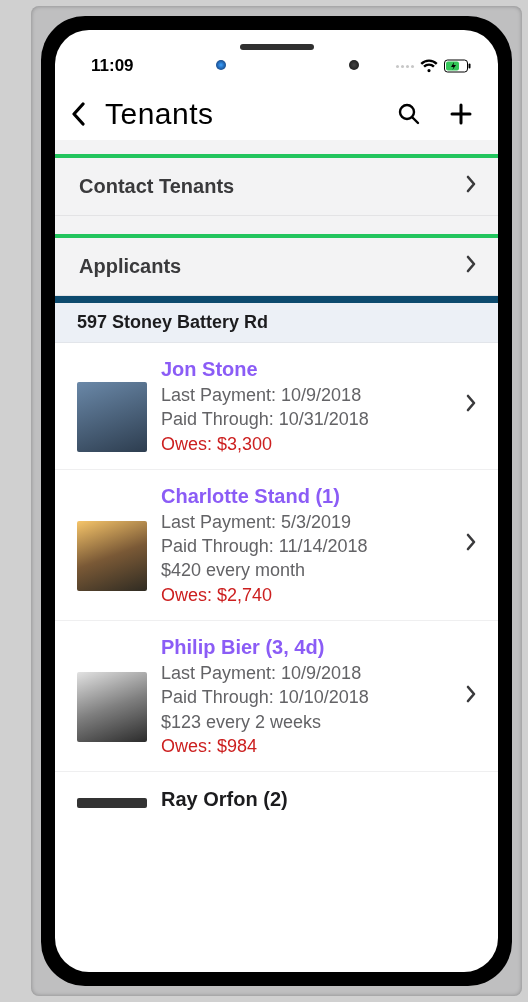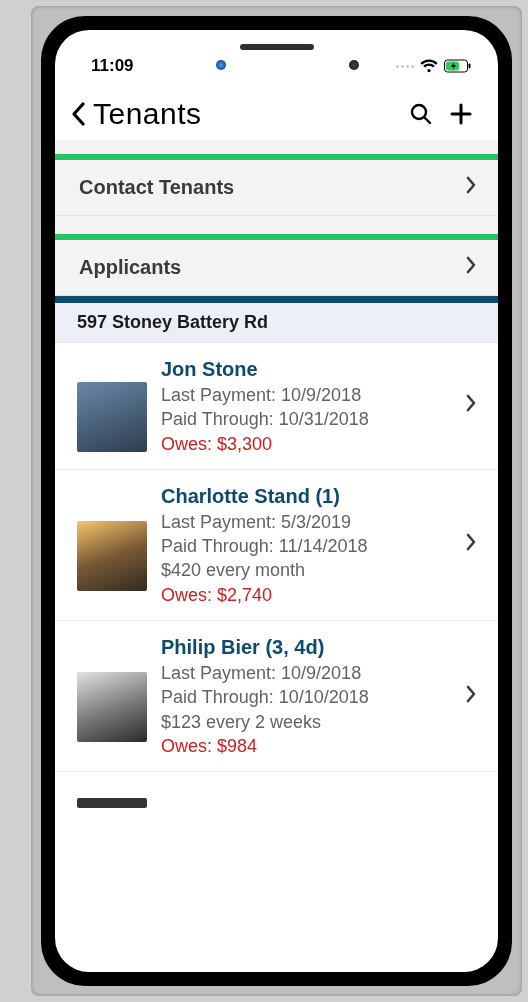--- a/index.html
+++ b/index.html
@@ -69,41 +69,41 @@
   .status-bar .time { flex: 1; }
   .status-icons { display: flex; align-items: center; gap: 6px; }
   .dots { display:flex; gap:2px; }
   .dots i{ width:3px;height:3px;border-radius:50%;background:#c7c7c7; display:block;}
   .wifi-icon, .battery-icon { display:inline-flex; }
   .nav-bar {
     height: 52px;
     display: flex;
     align-items: center;
     padding: 0 20px 0 14px;
-    gap: 6px;
+    gap: 18px;
   }
   .back-chevron {
     width: 18px; height: 30px;
     display:flex;align-items:center;justify-content:center;
     font-size: 27px; font-weight: 700;
   }
   .nav-title {
     font-size: 30px;
     font-weight: 500;
     letter-spacing: .5px;
     flex: 1;
   }
   .nav-icon {
     width: 34px; height: 34px;
     display:flex;align-items:center;justify-content:center;
     font-size: 24px; font-weight:700;
   }
   .section-row {
     background: #f3f3f4;
-    border-top: 6px solid #22c55e;
+    border-top: 4px solid #22c55e;
     border-bottom: 1px solid #e3e3e5;
     height: 62px;
     display:flex;
     align-items:center;
     padding: 0 22px 0 24px;
     font-size: 20px;
     font-weight: 700;
     color: #3a3a3c;
   }
   .section-gap { height: 18px; background:#f3f3f4; }
@@ -129,21 +129,21 @@
   .avatar {
     width: 70px; height: 70px;
     background: linear-gradient(160deg,#6a88a8,#2d3d4f);
     border-radius: 2px;
     flex-shrink:0;
     margin-top:22px;
   }
   .avatar.sunset { background: linear-gradient(160deg,#f6c56a,#7a5936,#2f2b22);}
   .avatar.bw { background: linear-gradient(160deg,#e2e2e2,#7f7f7f,#2b2b2b);}
   .tenant-info { flex:1; line-height:1.35; }
-  .tenant-name { font-size:20px; font-weight:700; color:#0c4a6e; }
+  .tenant-name { font-size:20px; font-weight:700; color:#8b5cf6; }
   .tenant-line { font-size:18px; color:#636366; }
   .owes { font-size:18px; color:#cc1f1f; }
   .row-chevron { color:#4a4a4c; font-size:20px; font-weight:700; }
   .content { flex:1; overflow:hidden; }
   .gap-top { height: 14px; background:#f3f3f4; }
   .partial-row { padding: 14px 22px 0 22px; display:flex; gap:14px; background:#fff;}
   .partial-row .avatar { width:70px;height:10px;margin-top:12px; background:#333;}
   .partial-row .tenant-name{ font-size:20px;font-weight:700;color:#1c1c1e;}
 </style>
 </head>
@@ -272,18 +272,21 @@
           </div>
           <span class="row-chevron">
             <svg width="10" height="18" viewBox="0 0 10 18">
                 <path d="M2 2l6 7-6 7" stroke="#3a3a3c" stroke-width="2.6" fill="none" stroke-linecap="round" stroke-linejoin="round"></path>
               </svg>
           </span>
         </div>
 
         <div class="partial-row">
           <div class="avatar"></div>
+          <div class="tenant-info">
+            <div class="tenant-name">Ray Orfon (2)</div>
+          </div>
         </div>
 
       </div>
     </div>
   </div>
 </div>
 
 </body></html>

